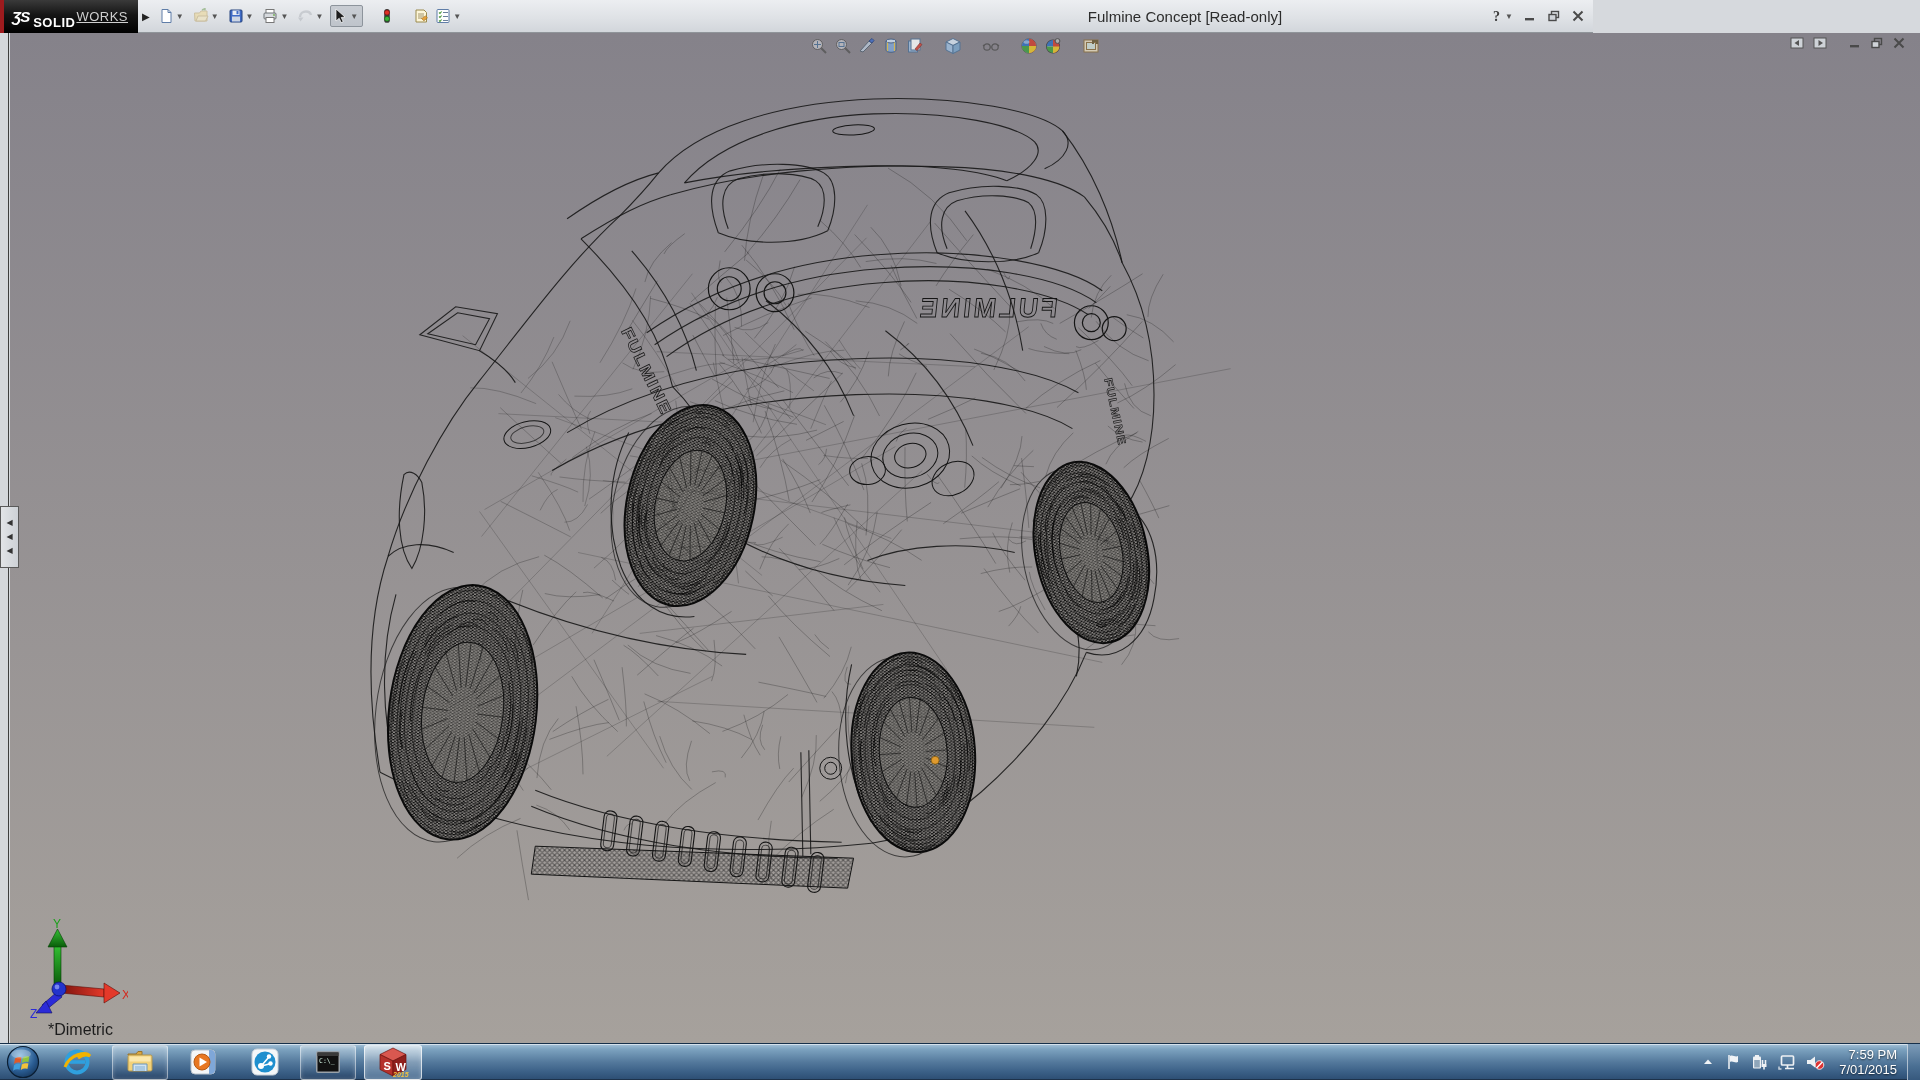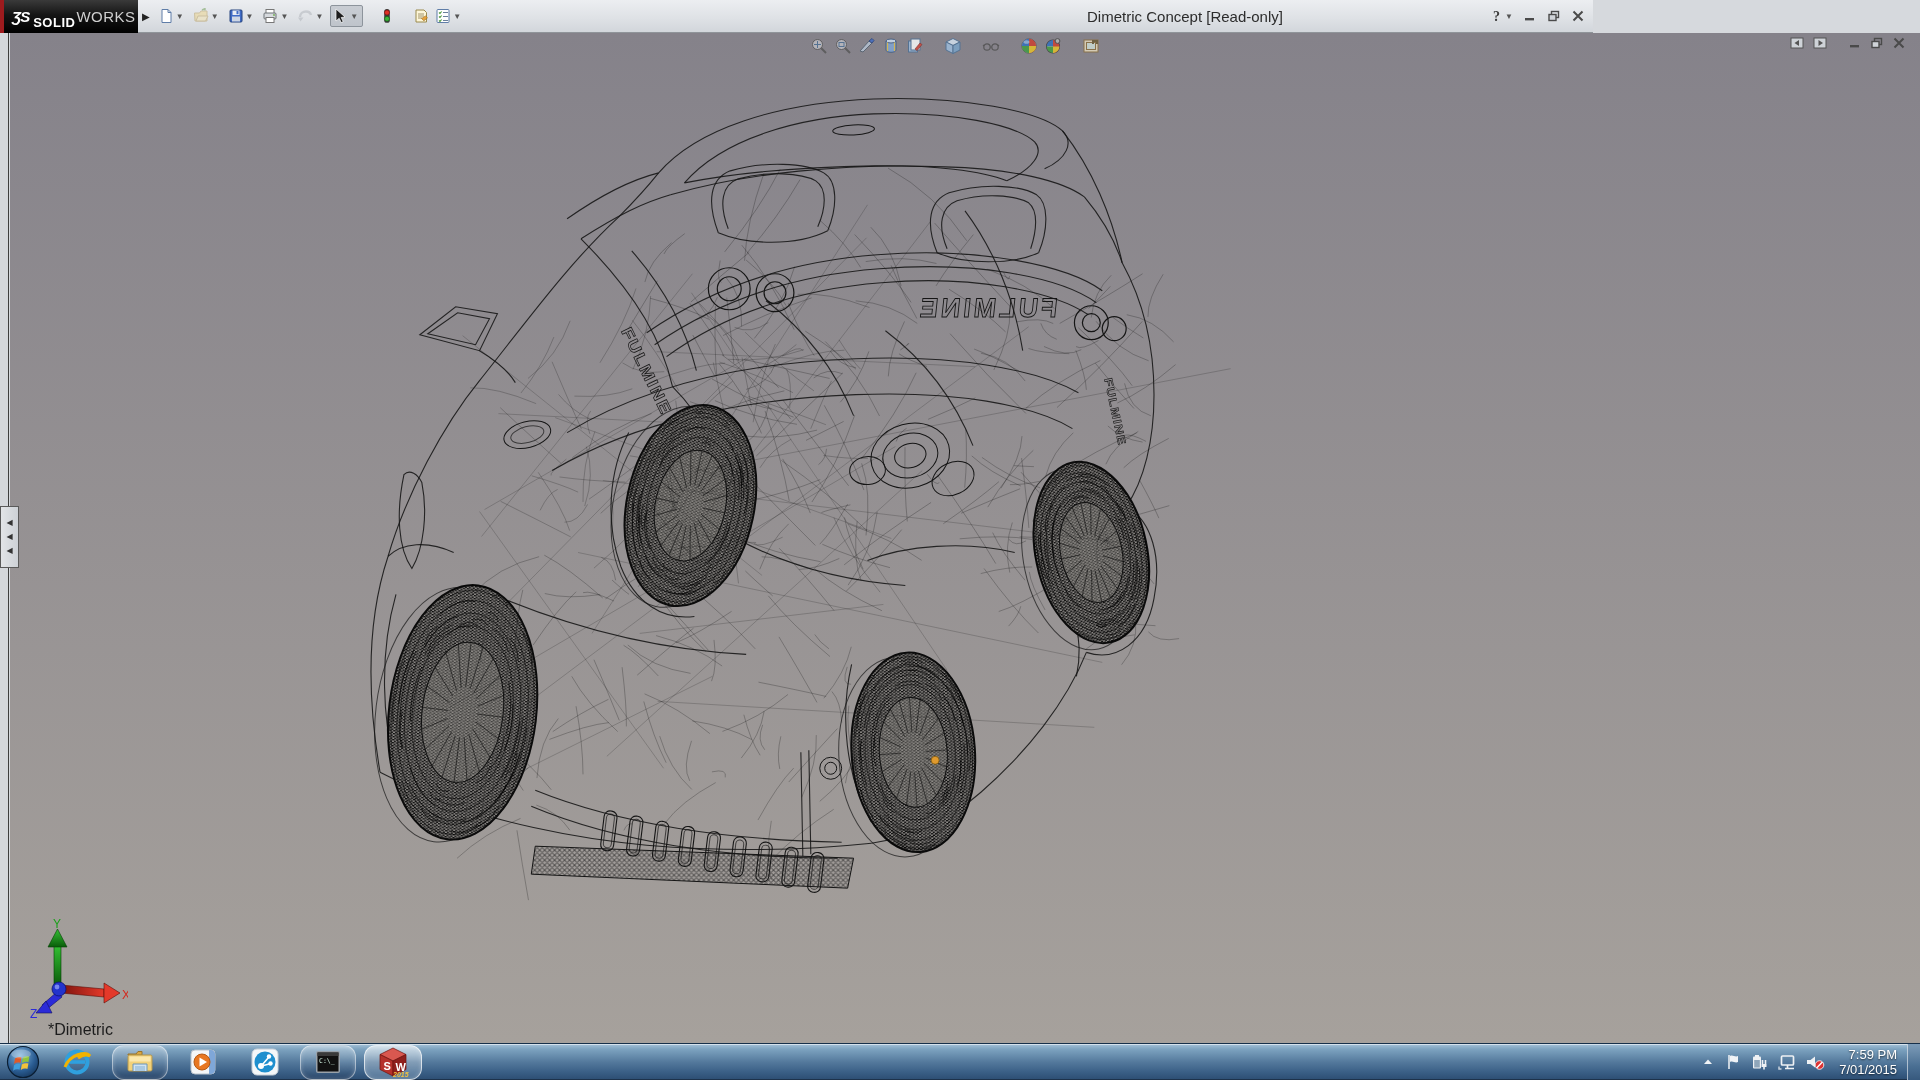--- a/index.html
+++ b/index.html
@@ -9,21 +9,21 @@
 
   
   #titlebar { position:absolute; left:0; top:0; width:1593px; height:33px;
     background:linear-gradient(180deg,#eceef1 0%,#dfe2e6 55%,#d2d6db 100%);
     border-bottom:1px solid #8f9499; display:flex; align-items:center; }
   #brand { height:33px; width:138px; display:flex; align-items:center;
     background:linear-gradient(180deg,#3a3a3a,#151515 45%,#000);
     border-left:4px solid #9e1b1e; padding-left:8px; gap:4px; flex:0 0 auto; }
   #brand .mark { color:#fff; font-style:italic; font-weight:bold; font-size:15px; letter-spacing:-1px; }
   #brand .b1 { color:#fff; font-weight:bold; font-size:13px; letter-spacing:.5px;margin-top:12px; }
-  #brand .b2 { color:#cfcfcf; font-weight:normal; font-size:15px; letter-spacing:.5px; margin-left:-3px; }
+  #brand .b2 { color:#cfcfcf; font-weight:normal; font-size:13px; letter-spacing:.5px; margin-left:-3px;text-decoration:underline; }
   #menu-expand { color:#222; font-size:10px; margin:0 6px 0 4px; cursor:pointer; }
   #main-tools { display:flex; align-items:center; gap:2px; }
   .tool { display:flex; align-items:center; padding:2px 1px; border:1px solid transparent; border-radius:2px; }
   .tool.pressed { background:linear-gradient(#c9cdd3,#bfc4cb); border:1px solid #8d949c; }
   .tool .caret { font-size:8px; color:#555; margin:0 3px 0 2px; }
   .tool.disabled svg { opacity:.45; }
   .tool svg { display:block; }
   .tgap { width:10px; }
   #win-title { position:absolute; left:1185px; top:0; height:32px; transform:translateX(-50%);
     display:flex; align-items:center; font-size:15px; color:#2c2c2c; white-space:nowrap; }
@@ -55,21 +55,21 @@
   #triad { position:absolute; left:8px; bottom:24px; }
   #view-label { position:absolute; left:14px; bottom:4px; font-size:16px; color:#1c1c1c;margin-left:24px; }
 
   
   #taskbar { position:absolute; left:0; top:1043px; width:1920px; height:37px;
     background:linear-gradient(180deg,#a6c2d8 0%,#7da3c0 14%,#54799c 50%,#3a5f86 78%,#2c4d72 100%);
     box-shadow:inset 0 1px 0 rgba(255,255,255,.55), inset 0 -1px 0 rgba(0,0,0,.35);
     border-top:1px solid #16304a; display:flex; align-items:center; }
   #start-button { width:46px; height:37px; display:flex; align-items:center; justify-content:center; cursor:pointer; }
   .tb-item { height:35px; margin:0 4px; padding:8px 12px; display:flex; align-items:center; justify-content:center;
-    border-radius:12px; cursor:pointer; }
+    border-radius:3px; cursor:pointer; }
   .tb-item.open { border:1px solid rgba(255,255,255,.5);
     background:linear-gradient(180deg,rgba(255,255,255,.32),rgba(255,255,255,.10) 48%,rgba(0,0,20,.14));
     box-shadow:inset 0 0 4px rgba(255,255,255,.25); }
   .tb-item.active { background:linear-gradient(180deg,rgba(255,255,255,.6),rgba(255,255,255,.28) 48%,rgba(160,190,215,.35));
     border:1px solid rgba(255,255,255,.7); }
   .tb-item svg { display:block; }
   #tb-spacer { flex:1; }
   #tray { display:flex; align-items:center; gap:9px; margin-right:8px; }
   .tray-ic { cursor:pointer; display:flex; }
   #clock { text-align:right; color:#fff; font-size:13px; line-height:15px;
@@ -154,21 +154,21 @@
         </div>
         <div class="tool">
           <svg width="16" height="16" viewBox="0 0 16 16">
             <rect x="2" y="1.5" width="12" height="13" rx="1" fill="#fff" stroke="#5f7da8"></rect>
             <path d="M4 4.5l1 1 1.6-2M4 8.5l1 1 1.6-2M4 12.5l1 1 1.6-2" stroke="#4c9a3a" fill="none" stroke-width="1.1"></path>
             <path d="M8 4.5h5M8 8.5h5M8 12.5h5" stroke="#6a7f9a" stroke-width="1"></path>
           </svg>
           <span class="caret">▼</span>
         </div>
       </div>
-    <div id="win-title">Dimetric Concept [Read-only]</div>
+    <div id="win-title">Fulmine Concept [Read-only]</div>
     <div id="win-controls">
         <div class="wc">
           <svg width="14" height="16" viewBox="0 0 14 16">
             <text x="2" y="13" font-size="14" font-weight="bold" fill="#3c3c3c" font-family="Liberation Serif,serif">?</text>
           </svg>
           <span class="caret">▼</span>
         </div>
         <div class="wc">
           <svg width="14" height="14" viewBox="0 0 14 14">
             <rect x="2" y="9" width="9" height="2.4" fill="#4a4a4a"></rect>

